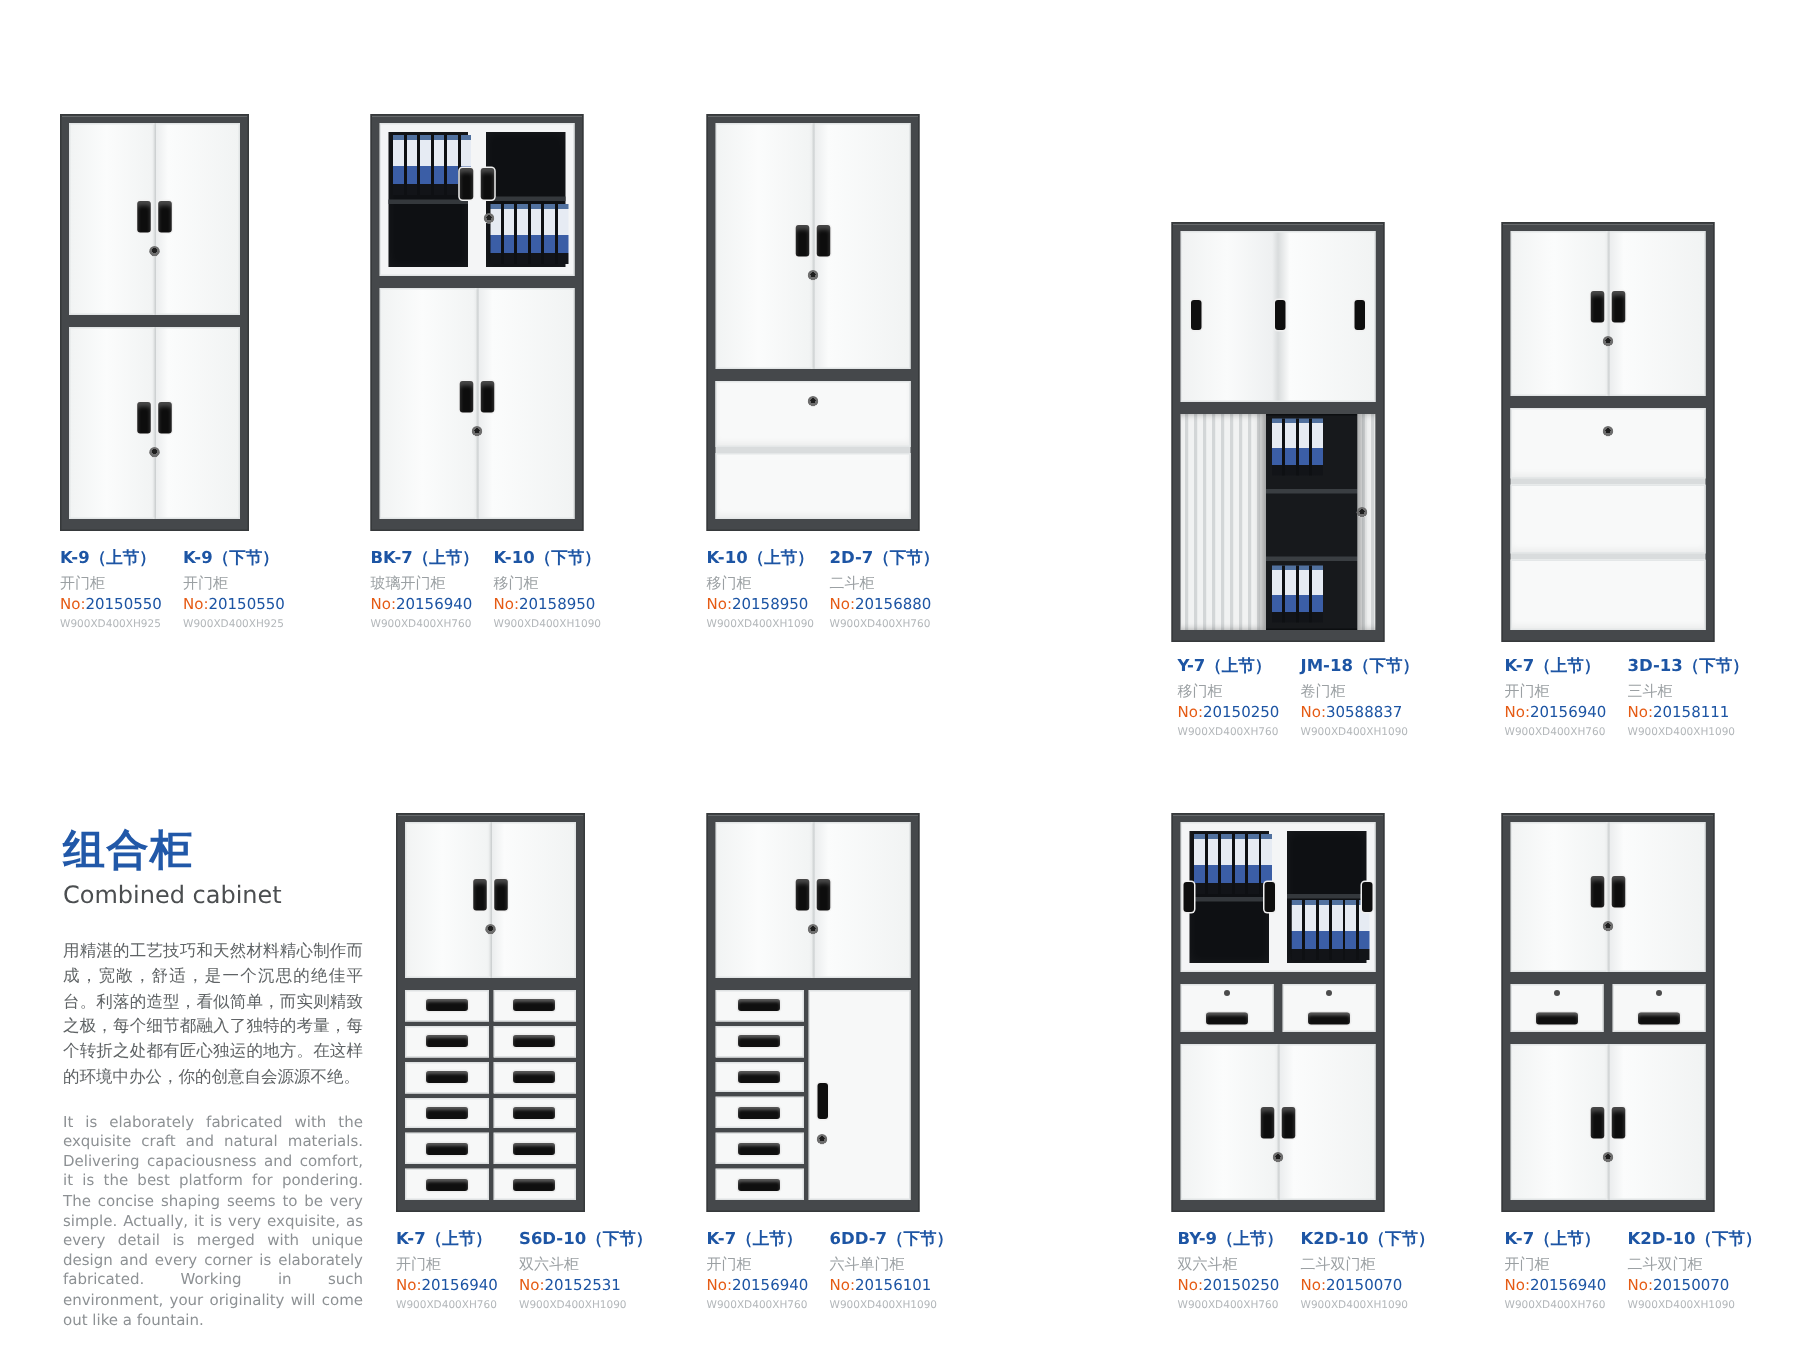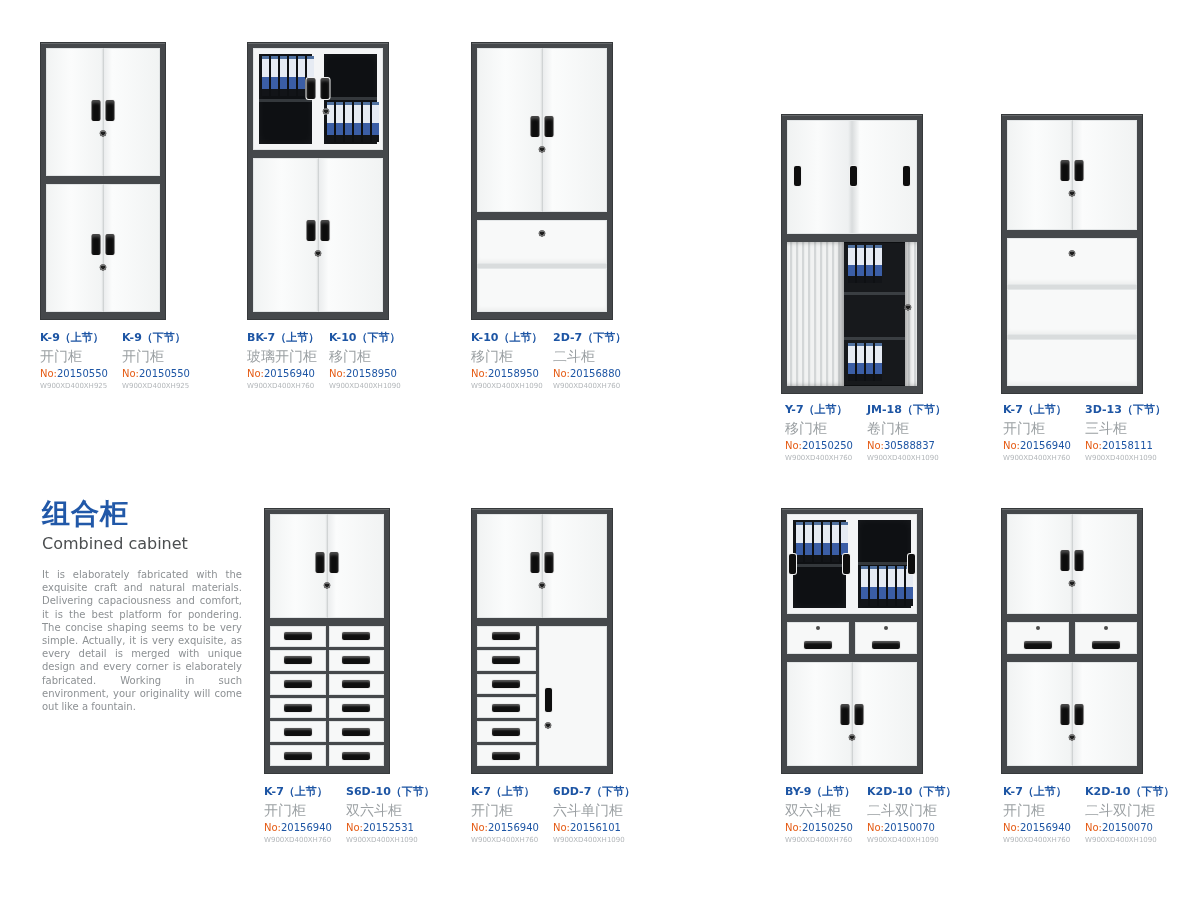--- a/index.html
+++ b/index.html
@@ -48,35 +48,35 @@
       background:#0f0f0f;border-radius:2px;box-shadow:0 0 0 1px #ededed,inset 0 2px 2px rgba(255,255,255,.3);display:block;}
   .drow{display:flex;gap:6px;}
   .sdrw{flex:1;position:relative;background:#f7f8f8;box-shadow:inset 0 0 0 1px #e0e3e4;}
   .sdrw .dh{top:auto;bottom:5px;transform:translateX(-50%);}
   .keys{position:absolute;left:50%;top:4px;transform:translateX(-50%);width:4px;height:4px;
         border-radius:50%;background:#4c4c4c;display:block;}
   
   .lgroup{position:absolute;display:flex;gap:6px;}
   .lcol{width:76px;}
   .lmodel{color:#1d55a4;font-weight:bold;font-size:11px;white-space:nowrap;}
-  .ltype{color:#9ba0a3;font-size:14px;margin-top:3px;}
+  .ltype{color:#9ba0a3;font-size:10px;margin-top:3px;}
   .lno{font-size:10px;margin-top:2px;white-space:nowrap;}
   .lno .k{color:#e55b14;}
   .lno .v{color:#1d55a4;}
   .ldim{color:#b3b7ba;font-size:7px;margin-top:3px;white-space:nowrap;}
   
   .t-cn{font-size:28px;font-weight:bold;color:#2158a8;letter-spacing:1px;}
   .t-en{font-size:16px;color:#4b4e50;margin-top:1px;}
   .d-cn{margin:20px 0 0 0;font-size:11px;line-height:16.8px;color:#5f6365;text-align:justify;}
   .d-en{margin:15px 0 0 0;font-size:10px;line-height:13.2px;color:#8d9194;text-align:justify;}
 </style>
 </head>
 <body>
 
-<div style="position:absolute;inset:0;">
+<div style="position:absolute;inset:0;margin-top:34px;">
 
   <div class="cab" style="left:40px;top:42px;width:126px;height:278px">
     <div class="doors" style="height:128px">
       <div class="hpair" style="top:52px">
           <i class="hbar"></i>
           <i class="hbar"></i>
         </div>
       <div class="key" style="top:82px"></div>
     </div>
     <div class="doors" style="flex:1">
@@ -435,19 +435,20 @@
       <div class="ldim">W900XD400XH760</div>
     </div>
     <div class="lcol">
       <div class="lmodel"><span>K2D-10</span><span>（下节）</span></div>
       <div class="ltype">二斗双门柜</div>
       <div class="lno"><span class="k">No:</span><span class="v">20150070</span></div>
       <div class="ldim">W900XD400XH1090</div>
     </div>
   </div>
 
-  <div class="abs" style="left:42px;top:495px;width:200px">
+  <div class="abs" style="left:42px;top:514px;width:200px">
     <div class="t-cn">组合柜</div>
     <div class="t-en">Combined cabinet</div>
+    <p class="d-cn">用精湛的工艺技巧和天然材料精心制作而成，宽敞，舒适，是一个沉思的绝佳平台。利落的造型，看似简单，而实则精致之极，每个细节都融入了独特的考量，每个转折之处都有匠心独运的地方。在这样的环境中办公，你的创意自会源源不绝。</p>
     <p class="d-en">It is elaborately fabricated with the exquisite craft and natural materials. Delivering capaciousness and comfort, it is the best platform for pondering. The concise shaping seems to be very simple. Actually, it is very exquisite, as every detail is merged with unique design and every corner is elaborately fabricated. Working in such environment, your originality will come out like a fountain.</p>
   </div>
 
 </div>
 
 </body></html>

